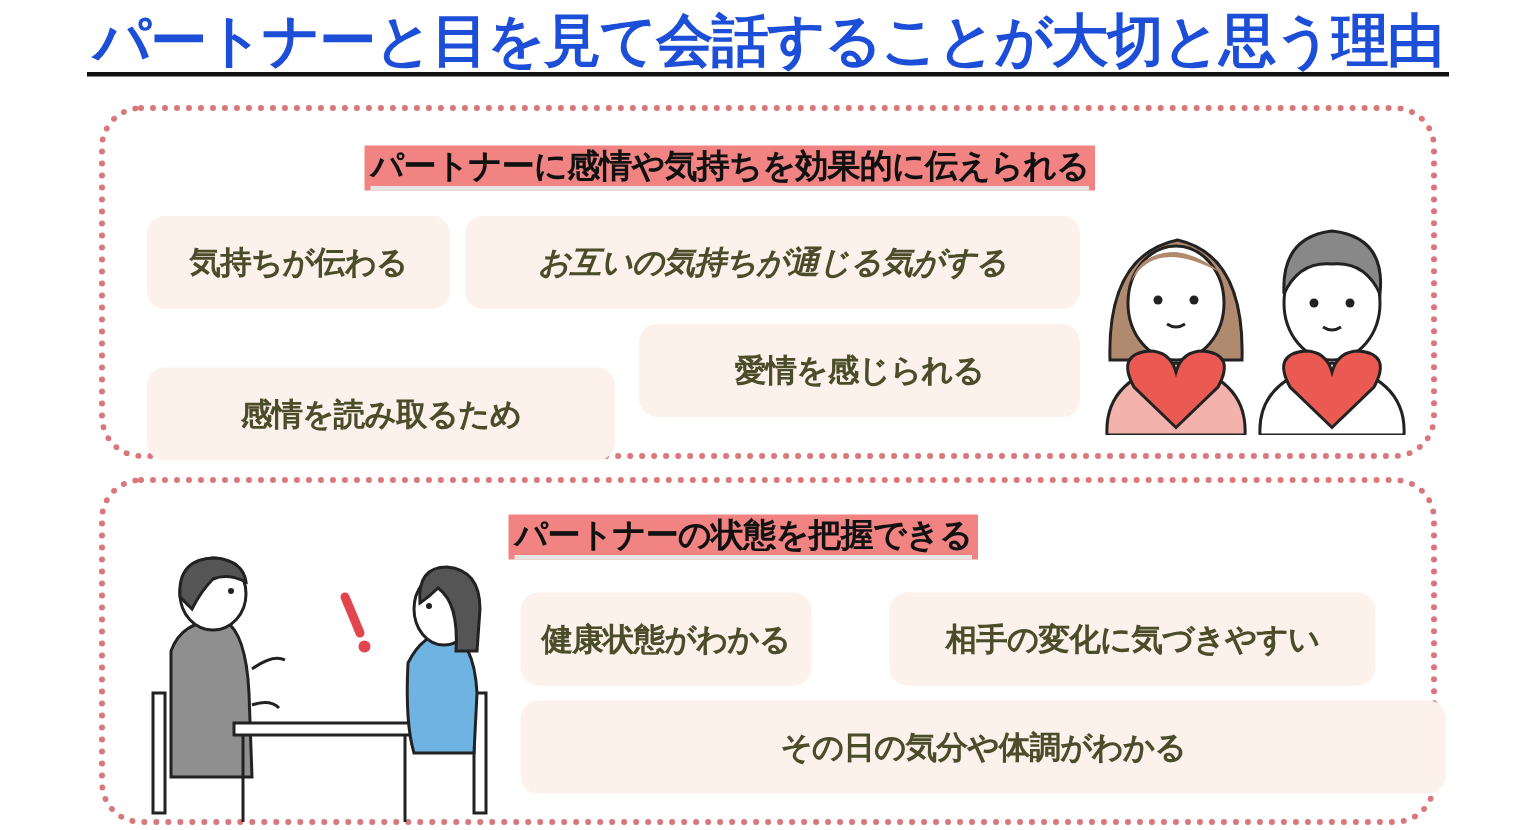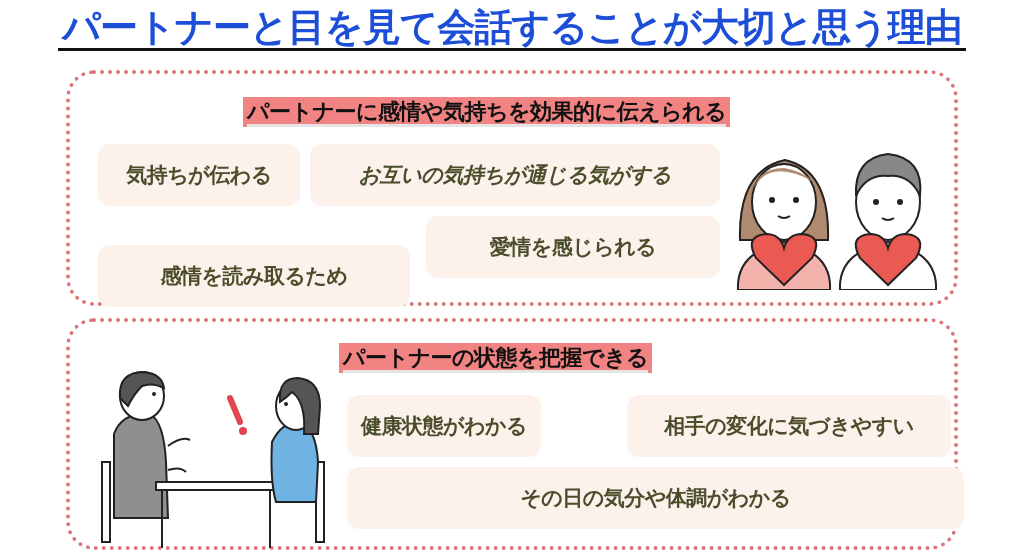--- a/index.html
+++ b/index.html
@@ -45,21 +45,21 @@
   <circle cx="146" cy="62" r="3" fill="#222"></circle>
     <circle cx="170" cy="62" r="3" fill="#222"></circle>
   <path d="M152 78 Q158 82 164 78" fill="none" stroke="#222" stroke-width="2"></path>
   <path d="M110 150 Q108 112 158 102 Q208 112 206 150 Z" fill="#fff" stroke="#222" stroke-width="2"></path>
   <path d="M158 145 L130 118 Q118 96 140 94 Q154 94 158 108 Q162 94 176 94 Q198 96 186 118 Z" fill="#ea5a52" stroke="#222" stroke-width="2"></path>
 </svg>
 
 <div class="panel p2"></div>
 <div class="heading h2"><span>パートナーの状態を把握できる</span></div>
 <div class="card" style="left:347px;top:395px;width:194px;height:62px;">健康状態がわかる</div>
-<div class="card" style="left:593px;top:395px;width:324px;height:62px;margin-left:34px;">相手の変化に気づきやすい</div>
+<div class="card" style="left:593px;top:395px;width:324px;height:62px;">相手の変化に気づきやすい</div>
 <div class="card" style="left:347px;top:467px;width:617px;height:62px;">その日の気分や体調がわかる</div>
 
 <svg style="left:92px;top:362px;" width="250" height="186" viewBox="0 0 250 186">
 
   <rect x="10" y="100" width="8" height="80" fill="#fff" stroke="#222" stroke-width="2"></rect>
   <path d="M22 72 Q30 50 58 52 Q72 60 74 100 L76 156 L22 156 Z" fill="#8f8f8f" stroke="#222" stroke-width="2"></path>
   <ellipse cx="50" cy="34" rx="22" ry="24" fill="#fff" stroke="#222" stroke-width="2"></ellipse>
   <path d="M28 36 Q26 10 52 10 Q70 12 72 26 Q60 20 50 24 Q42 32 36 44 Z" fill="#555" stroke="#222" stroke-width="2"></path>
   <circle cx="62" cy="32" r="2" fill="#222"></circle>
   <path d="M76 84 Q90 74 98 78" fill="none" stroke="#222" stroke-width="2"></path>

